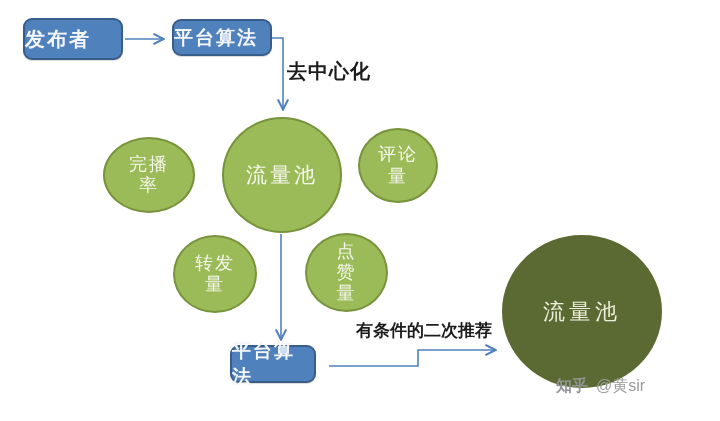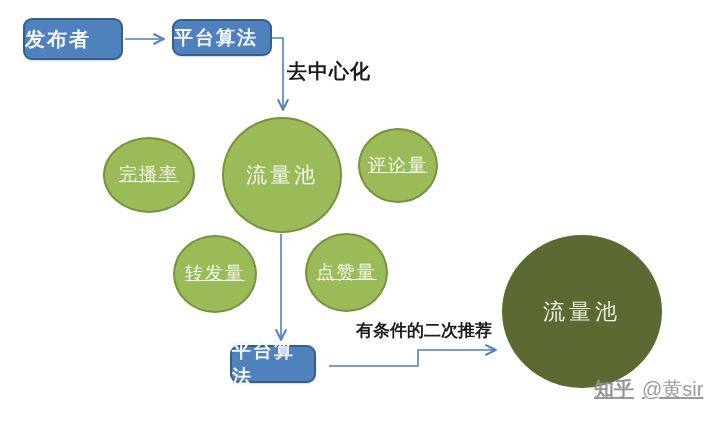--- a/index.html
+++ b/index.html
@@ -37,49 +37,47 @@
     border-radius: 50%;
     color: #f6f7ec;
     display: flex;
     align-items: center;
     justify-content: center;
     box-sizing: border-box;
     text-align: center;
   }
   .circle .clabel {
     display: flex;
-    flex-direction: row;
+    flex-direction: column;
     line-height: 1.18;
-    text-decoration: underline;
   }
   .circle.big { font-size: 21px; letter-spacing: 3px; }
   .circle.small { font-size: 18px; letter-spacing: 2px; }
   .circle.dark {
     background: #5a6a32;
     border: 2px solid #5a6a32;
     color: #ecedda;
     font-size: 22px;
     letter-spacing: 4px;
   }
   .anno {
     position: absolute;
     color: #1c1c1c;
     font-weight: bold;
     white-space: nowrap;
   }
   .anno.decent { font-size: 20px; letter-spacing: 1px; }
   .anno.recommend { font-size: 17px; }
   .watermark {
     position: absolute;
-    left: 594px;
+    left: 556px;
     top: 376px;
-    font-size: 20px;
+    font-size: 16px;
     color: #9b9b9b;
     white-space: nowrap;
-    text-decoration: underline;
   }
   .watermark .brand { font-weight: bold; margin-right: 8px; color: #949494; }
 </style>
 </head>
 <body>
 
 <div class="stage">
 
   <svg class="wires" viewBox="0 0 720 421">
     <defs>

